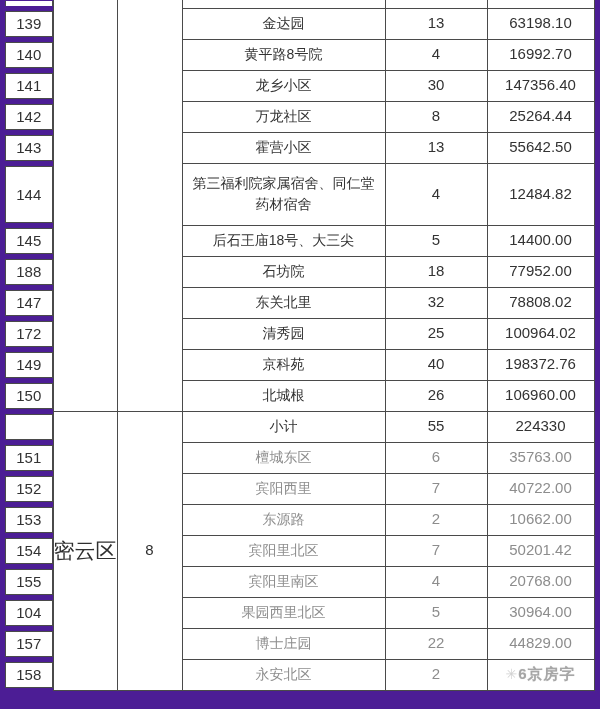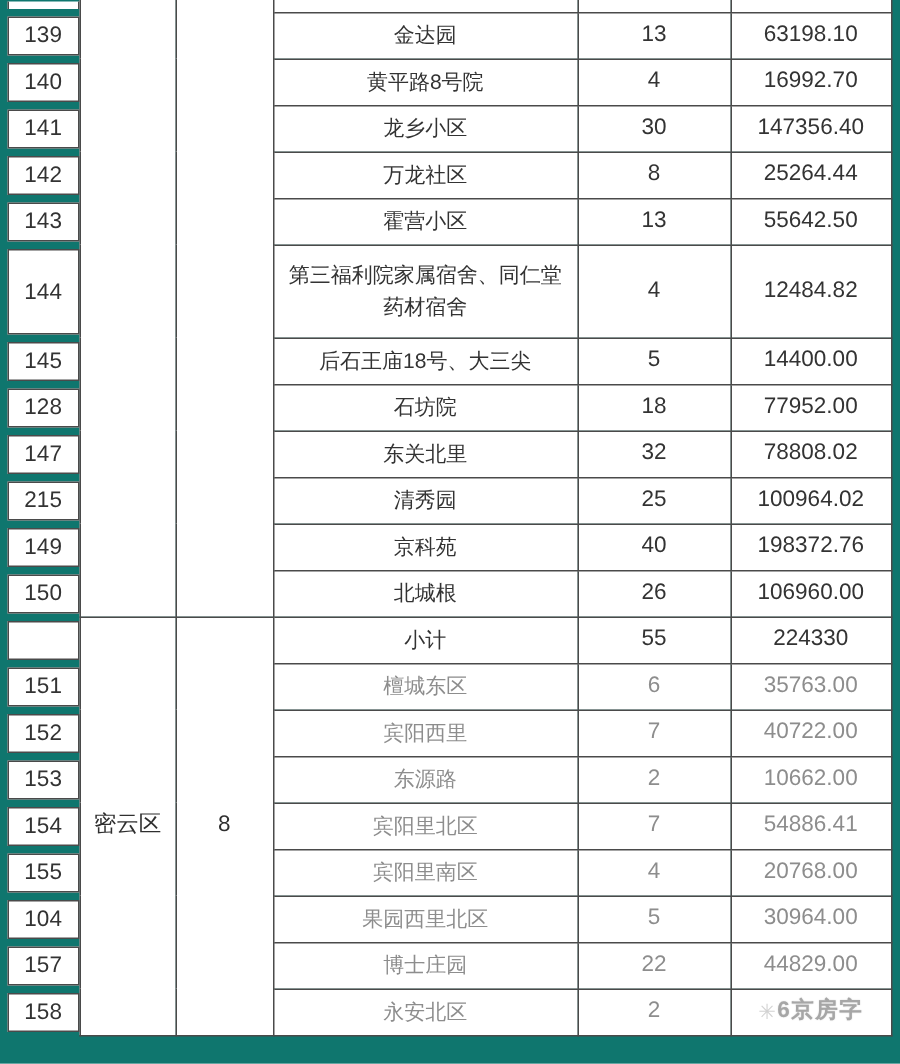--- a/index.html
+++ b/index.html
@@ -2,21 +2,21 @@
 <html><head>
 <meta charset="utf-8">
 <style>
   html,body{margin:0;padding:0;}
   body{
     width:600px;height:709px;
     background:#f9f9f9;
     font-family:"Liberation Sans","DejaVu Sans",sans-serif;
     overflow:hidden;
   }
-  .page{width:600px;height:709px;background:#0f766e;}
+  .page{width:600px;height:709px;background:#4c1d95;}
   table{
     border-collapse:collapse;
     table-layout:fixed;
     margin-left:5px;
     width:589px;
   }
   col.w-seq{width:48px;}
   col.w-district{width:64px;}
   col.w-dcount{width:65px;}
   col.w-name{width:203px;}
@@ -33,21 +33,21 @@
   .c-district,.c-dcount,.c-name,.c-count,.c-amount{
     border:1px solid #4a4a4a;
     text-align:center;
     vertical-align:middle;
     font-size:14px;
     color:#333333;
     line-height:1.5;
   }
   .c-count,.c-amount{font-size:15px;}
   .c-name{padding:1px 4px;margin-top:18px;}
-  .c-district{font-size:15px;color:#2f2f2f;}
+  .c-district{font-size:21px;color:#2f2f2f;}
   .c-dcount{font-size:15px;color:#2f2f2f;}
 
   
   .c-seq{border:none;background:transparent;vertical-align:middle;}
   .seq-box{
     margin:2px 0;
     height:26px;
     border:1px solid #4a4a4a;
     background:#ffffff;
     display:flex;align-items:center;justify-content:center;
@@ -187,41 +187,41 @@
               <span>145</span>
             </div>
           </td>
           <td class="c-name">后石王庙18号、大三尖</td>
           <td class="c-count">5</td>
           <td class="c-amount">14400.00</td>
         </tr>
         <tr>
           <td class="c-seq">
             <div class="seq-box">
-              <span>128</span>
+              <span>188</span>
             </div>
           </td>
           <td class="c-name">石坊院</td>
           <td class="c-count">18</td>
           <td class="c-amount">77952.00</td>
         </tr>
         <tr>
           <td class="c-seq">
             <div class="seq-box">
               <span>147</span>
             </div>
           </td>
           <td class="c-name">东关北里</td>
           <td class="c-count">32</td>
           <td class="c-amount">78808.02</td>
         </tr>
         <tr>
           <td class="c-seq">
             <div class="seq-box">
-              <span>215</span>
+              <span>172</span>
             </div>
           </td>
           <td class="c-name">清秀园</td>
           <td class="c-count">25</td>
           <td class="c-amount">100964.02</td>
         </tr>
         <tr>
           <td class="c-seq">
             <div class="seq-box">
               <span>149</span>
@@ -284,21 +284,21 @@
           <td class="c-amount">10662.00</td>
         </tr>
         <tr class="muted">
           <td class="c-seq">
             <div class="seq-box">
               <span>154</span>
             </div>
           </td>
           <td class="c-name">宾阳里北区</td>
           <td class="c-count">7</td>
-          <td class="c-amount">54886.41</td>
+          <td class="c-amount">50201.42</td>
         </tr>
         <tr class="muted">
           <td class="c-seq">
             <div class="seq-box">
               <span>155</span>
             </div>
           </td>
           <td class="c-name">宾阳里南区</td>
           <td class="c-count">4</td>
           <td class="c-amount">20768.00</td>

